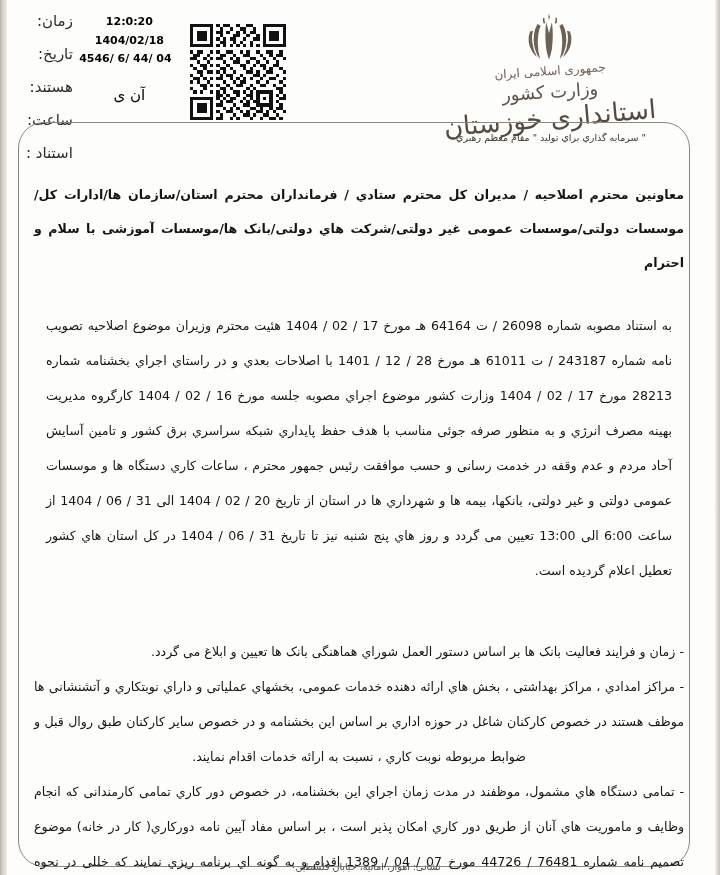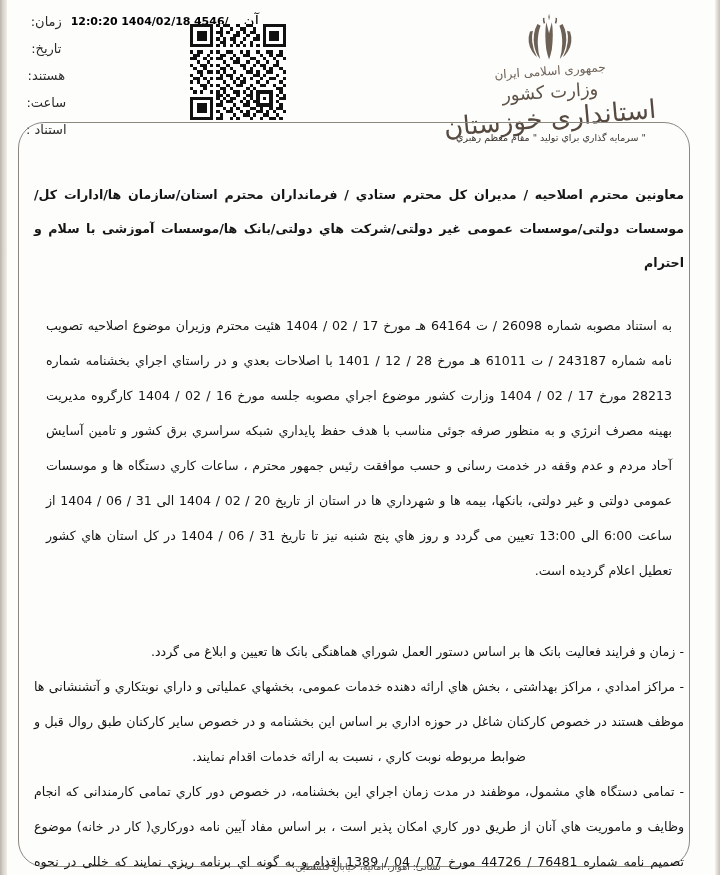--- a/index.html
+++ b/index.html
@@ -43,30 +43,31 @@
     left: 26px;
     width: 160px;
     display: flex;
     flex-direction: row-reverse;
     gap: 4px;
     direction: rtl;
   }
   .meta-labels {
     display: flex;
     flex-direction: column;
-    gap: 12px;
-    font-size: 13px;
+    gap: 18px;
+    font-size: 15px;
     color: #2b2b2b;
-    text-align: center;
+    text-align: right;
     letter-spacing: 0.5px;
     white-space: nowrap;
   }
   .meta-labels .ml { line-height: 15px; height: 15px; }
   .meta-values {
     display: flex;
+    flex-direction: column;
     gap: 3.5px;
     font-size: 11px;
     font-weight: bold;
     color: #000;
     text-align: center;
     width: 105px;
     direction: ltr;
   }
   .meta-values .mv { line-height: 15px; height: 15px; }
   .meta-values .mv.mv-rtl { direction: rtl; font-weight: normal; font-size: 15px; }

